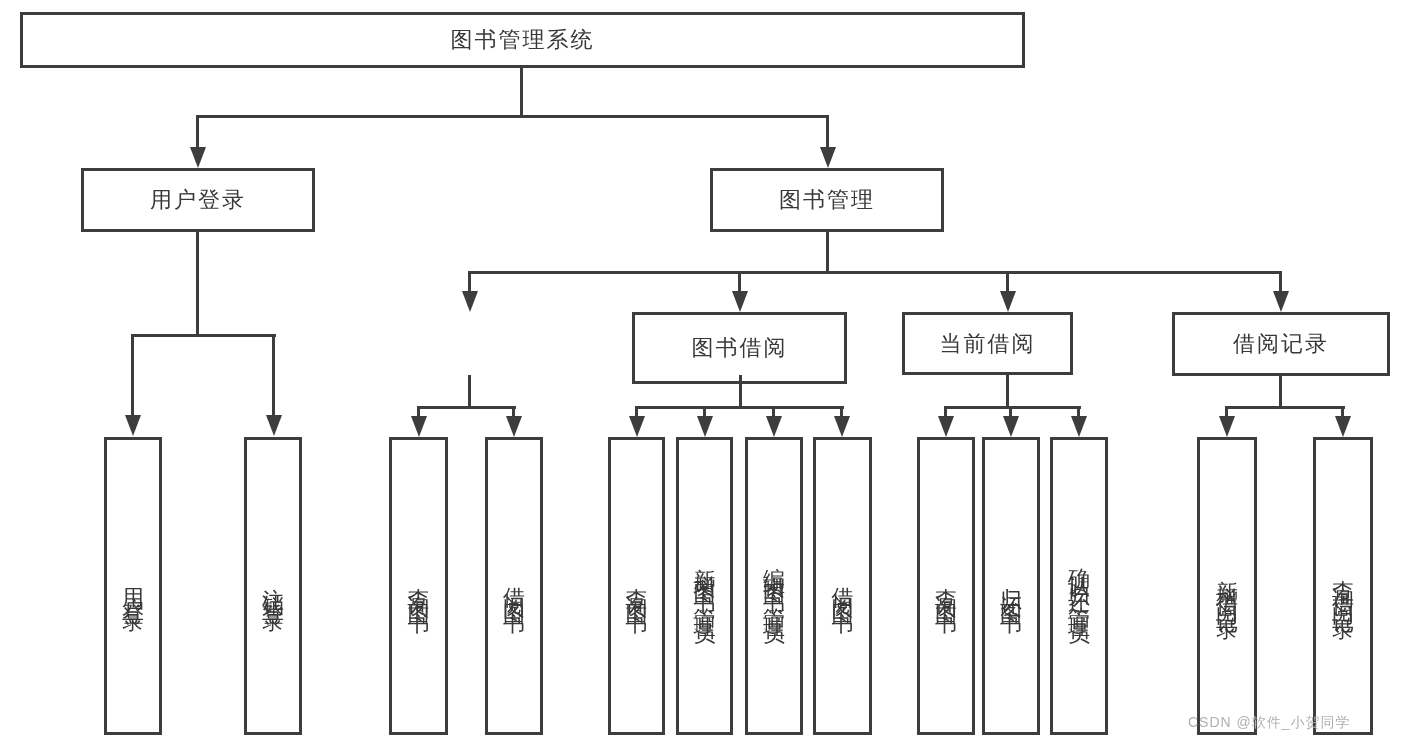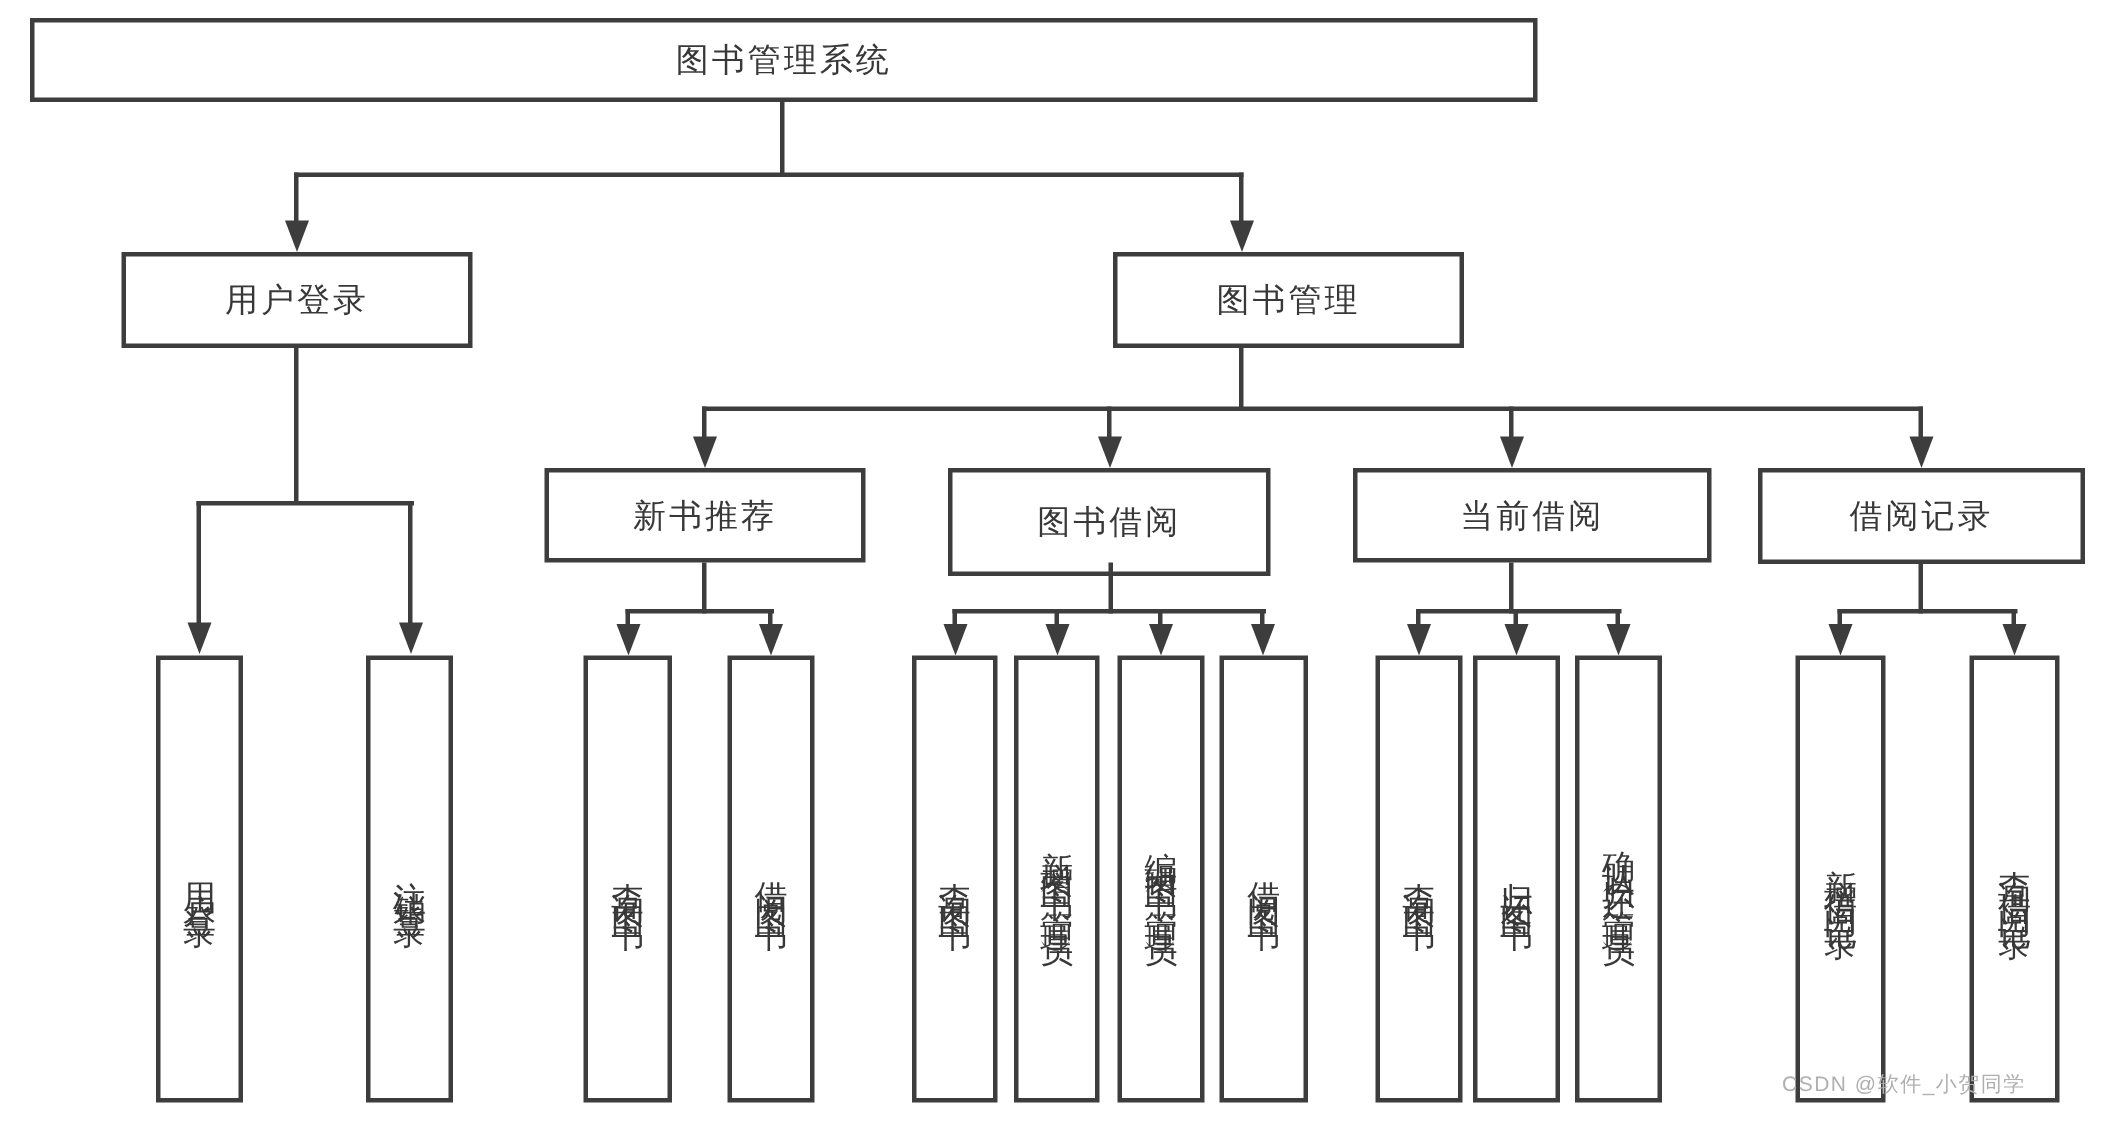--- a/index.html
+++ b/index.html
@@ -84,21 +84,21 @@
   <div class="vline" style="left:520px;top:68px;height:48px;"></div>
   <div class="hline" style="left:196px;top:115px;width:633px;"></div>
   <div class="vline" style="left:196px;top:115px;height:33px;"></div>
   <div class="arrow" style="left:190px;top:147px;"></div>
   <div class="vline" style="left:826px;top:115px;height:33px;"></div>
   <div class="arrow" style="left:820px;top:147px;"></div>
 
   <div class="box" style="left:81px;top:168px;width:234px;height:64px;">
     <span class="lbl">用户登录</span>
   </div>
-  <div class="box" style="left:710px;top:168px;width:234px;height:64px;margin-left:32px;">
+  <div class="box" style="left:710px;top:168px;width:234px;height:64px;">
     <span class="lbl">图书管理</span>
   </div>
 
   <div class="vline" style="left:196px;top:232px;height:104px;"></div>
   <div class="hline" style="left:131px;top:334px;width:145px;"></div>
   <div class="vline" style="left:131px;top:334px;height:82px;"></div>
   <div class="arrow" style="left:125px;top:415px;"></div>
   <div class="vline" style="left:272px;top:334px;height:82px;"></div>
   <div class="arrow" style="left:266px;top:415px;"></div>
 
@@ -106,27 +106,24 @@
   <div class="hline" style="left:468px;top:271px;width:814px;"></div>
   <div class="vline" style="left:468px;top:271px;height:22px;"></div>
   <div class="arrow" style="left:462px;top:291px;"></div>
   <div class="vline" style="left:738px;top:271px;height:22px;"></div>
   <div class="arrow" style="left:732px;top:291px;"></div>
   <div class="vline" style="left:1006px;top:271px;height:22px;"></div>
   <div class="arrow" style="left:1000px;top:291px;"></div>
   <div class="vline" style="left:1279px;top:271px;height:22px;"></div>
   <div class="arrow" style="left:1273px;top:291px;"></div>
 
-  <div class="box" style="left:363px;top:312px;width:214px;height:63px;">
-    <span class="lbl">新书推荐</span>
-  </div>
   <div class="box" style="left:632px;top:312px;width:215px;height:72px;">
     <span class="lbl">图书借阅</span>
   </div>
-  <div class="box" style="left:902px;top:312px;width:239px;height:63px;">
+  <div class="box" style="left:902px;top:312px;width:171px;height:63px;">
     <span class="lbl">当前借阅</span>
   </div>
   <div class="box" style="left:1172px;top:312px;width:218px;height:64px;">
     <span class="lbl">借阅记录</span>
   </div>
 
   <div class="vline" style="left:468px;top:375px;height:34px;"></div>
   <div class="hline" style="left:417px;top:406px;width:99px;"></div>
   <div class="vline" style="left:417px;top:406px;height:12px;"></div>
   <div class="arrow" style="left:411px;top:416px;"></div>

